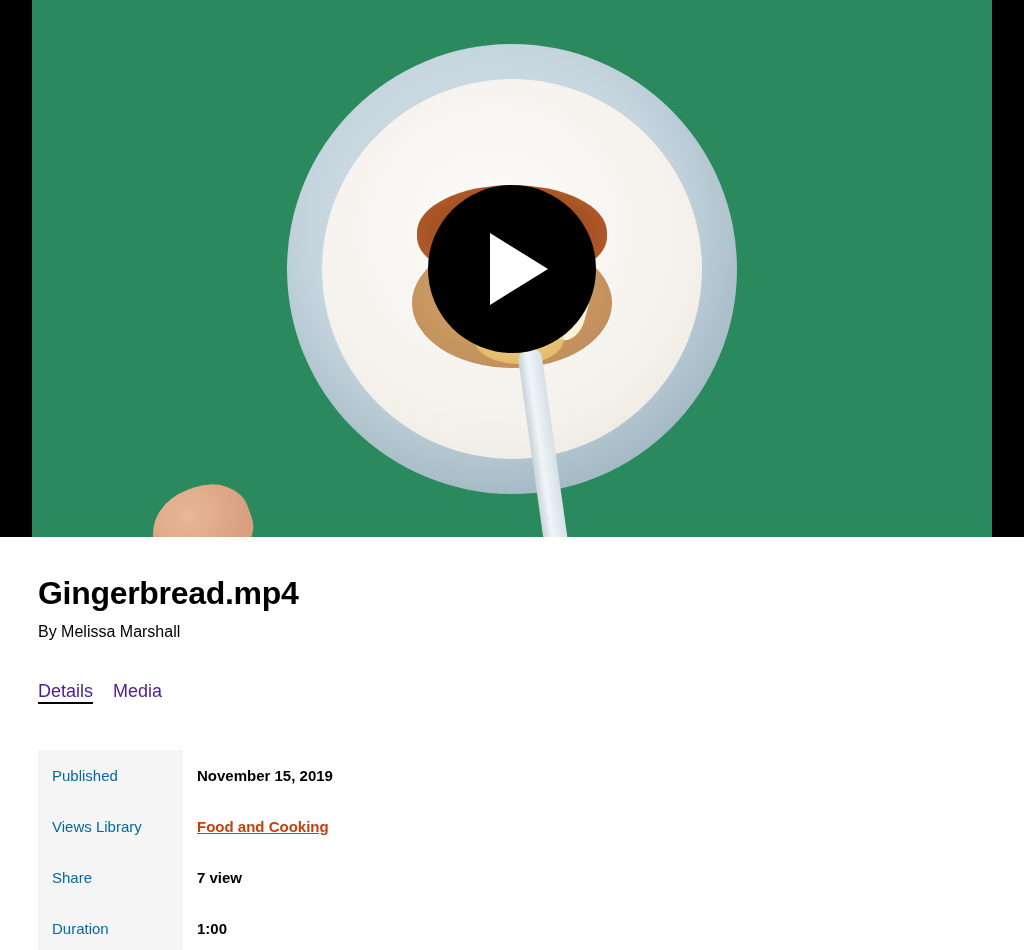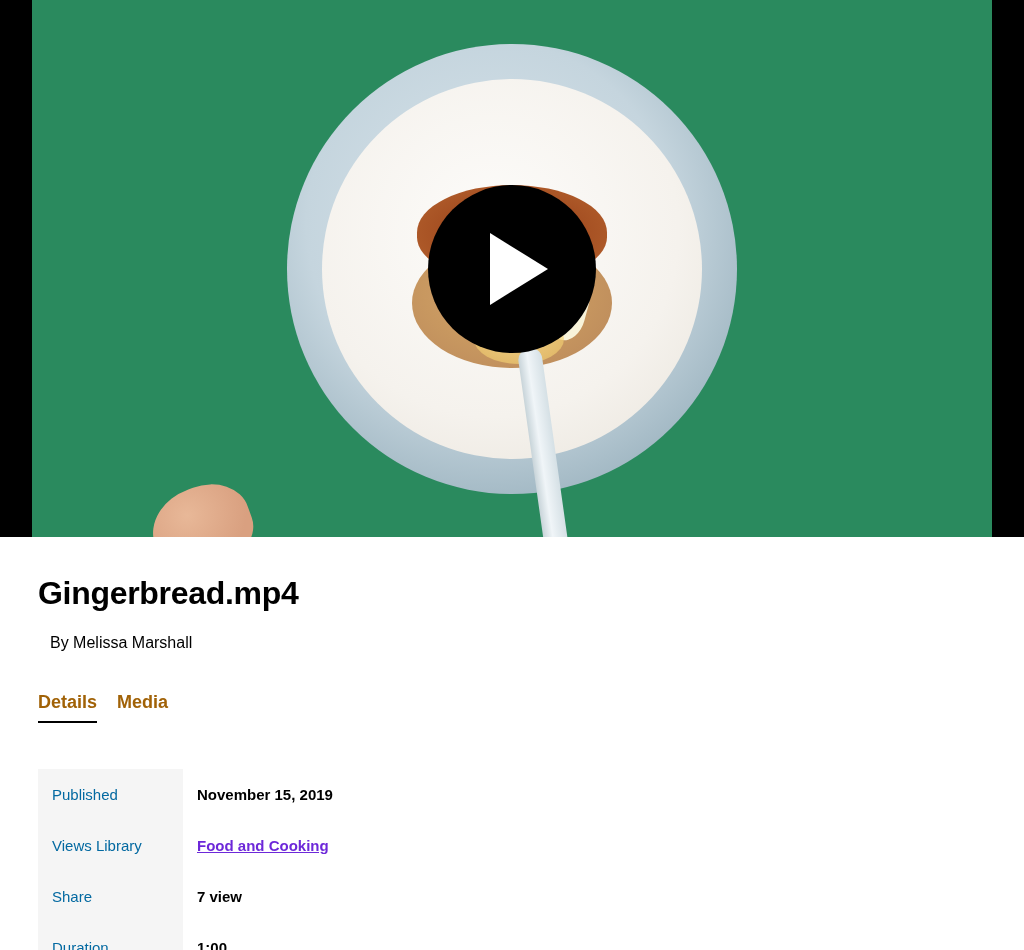--- a/index.html
+++ b/index.html
@@ -130,39 +130,38 @@
       margin-left: 14px;
     }
     .content {
       padding: 38px 38px 0 38px;
     }
     .title {
       font-size: 32px;
       font-weight: 600;
       letter-spacing: -0.3px;
       color: #000000;
-      margin-bottom: 22px;
+      margin-bottom: 11px;
     }
     .author {
       font-size: 16px;
       font-weight: 400;
       color: #000000;
       margin-bottom: 40px;
-      margin-left: 12px;
     }
     .tabs {
       display: flex;
       gap: 20px;
       margin-bottom: 46px;
     }
     .tab {
       font-size: 18px;
-      font-weight: 700;
-      color: #a16207;
-      padding-bottom: 8px;
+      font-weight: 400;
+      color: #4c1d95;
+      padding-bottom: 0;
       cursor: pointer;
     }
     .tab.active {
       border-bottom: 2px solid #000000;
     }
     .details-table {
       display: table;
       border-collapse: collapse;
     }
     .details-row {
@@ -179,21 +178,21 @@
     }
     .details-value {
       display: table-cell;
       padding: 17px 14px;
       font-size: 15px;
       color: #000000;
       vertical-align: middle;
       font-weight: bold;
     }
     .details-value a {
-      color: #6d28d9;
+      color: #c2410c;
       text-decoration: underline;
     }
   </style>
 </head>
 <body>
 
 <div class="video-container">
   <div class="video-frame">
     <div class="bowl-outer">
       <div class="bowl-inner">

